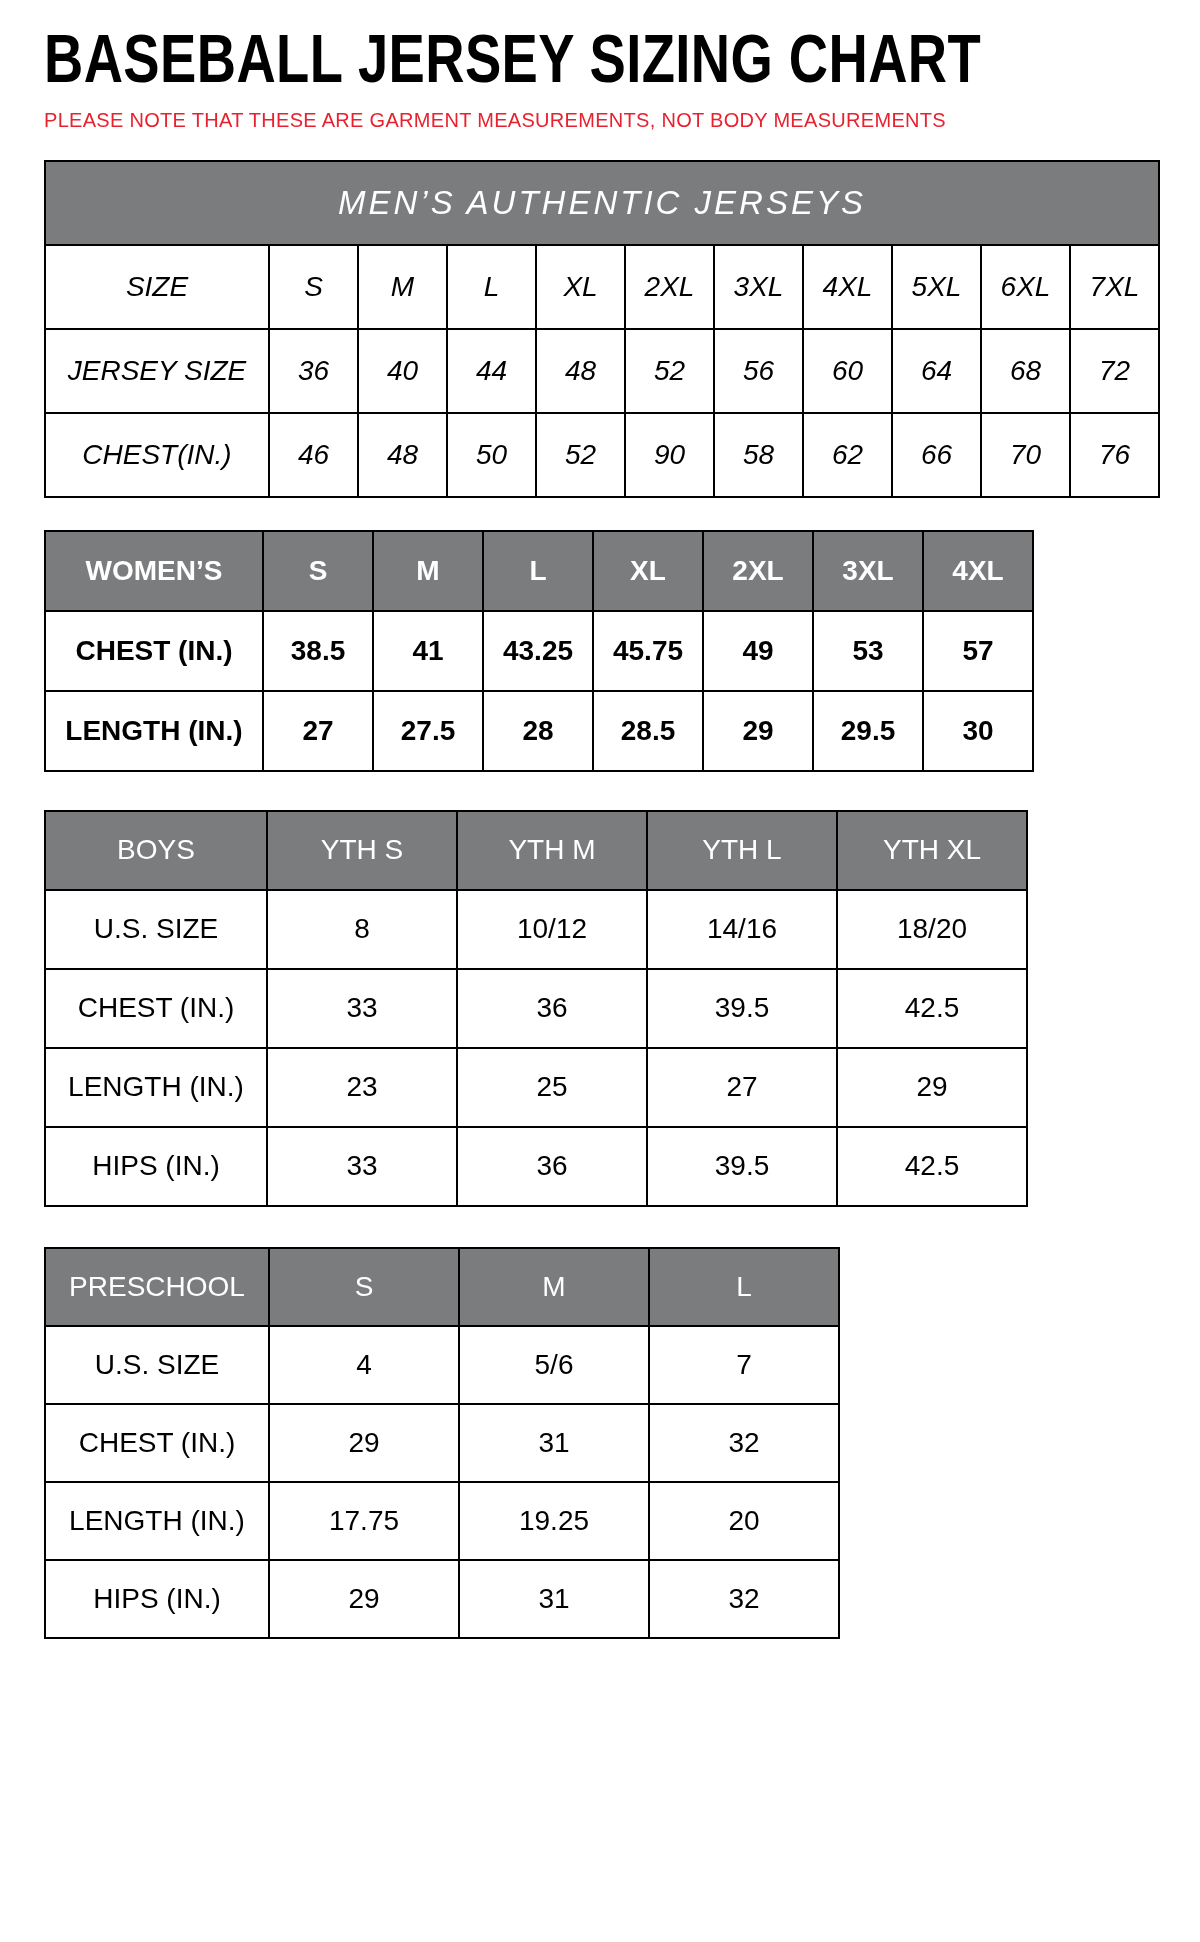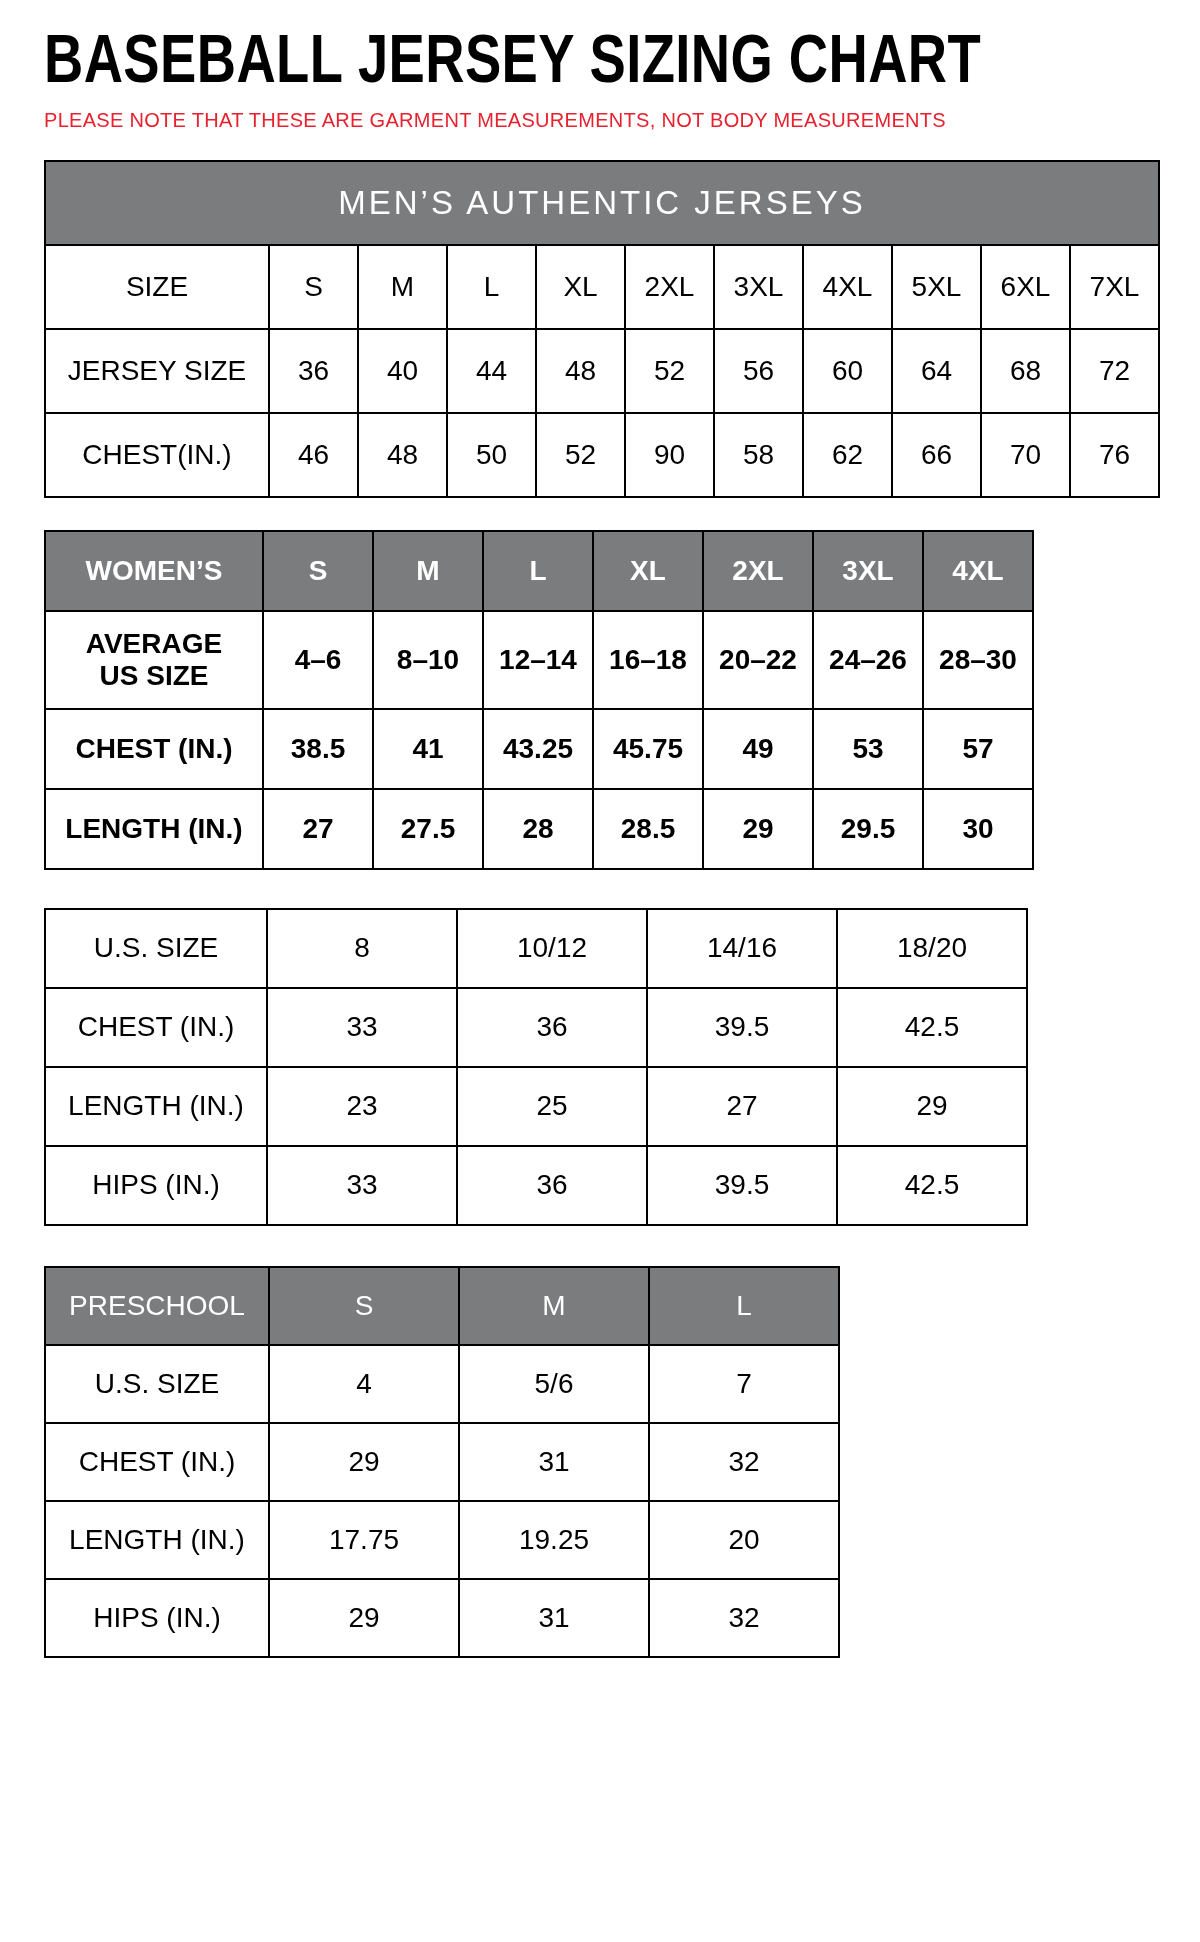--- a/index.html
+++ b/index.html
@@ -44,21 +44,21 @@
     vertical-align: middle;
     font-size: 28px;
     padding: 0;
     white-space: pre-line;
     overflow: hidden;
   }
   .ghead { background: #7b7c7e; color: #ffffff; }
 
   .mens-title-cell { font-size: 33px; letter-spacing: 3px; }
 
-  .tbl-mens      { margin-top: 26px; }
+  .tbl-mens      { margin-top: 26px; font-style: italic; }
   .tbl-womens    { margin-top: 32px; font-weight: bold; }
   .tbl-boys      { margin-top: 38px; }
   .tbl-preschool { margin-top: 40px; }
 
   .r82 td { height: 82px; }
   .r78 td { height: 78px; }
   .r96 td { height: 96px; }
   .r77 td { height: 77px; }
   .r76 td { height: 76px; }
 </style>
@@ -146,31 +146,20 @@
         <tr class="r78">
       <td class="ghead">WOMEN’S</td>
       <td class="ghead">S</td>
       <td class="ghead">M</td>
       <td class="ghead">L</td>
       <td class="ghead">XL</td>
       <td class="ghead">2XL</td>
       <td class="ghead">3XL</td>
       <td class="ghead">4XL</td>
     </tr>
-    <tr class="r96">
-      <td>AVERAGE
-US SIZE</td>
-      <td>4–6</td>
-      <td>8–10</td>
-      <td>12–14</td>
-      <td>16–18</td>
-      <td>20–22</td>
-      <td>24–26</td>
-      <td>28–30</td>
-    </tr>
     <tr class="r78">
       <td>CHEST (IN.)</td>
       <td>38.5</td>
       <td>41</td>
       <td>43.25</td>
       <td>45.75</td>
       <td>49</td>
       <td>53</td>
       <td>57</td>
     </tr>
@@ -189,20 +178,27 @@
 
   <table class="tbl-boys">
     <colgroup>
       <col style="width:222px">
       <col style="width:190px">
         <col style="width:190px">
         <col style="width:190px">
         <col style="width:190px">
     </colgroup>
     <tbody>
+        <tr class="r77">
+      <td class="ghead">BOYS</td>
+      <td class="ghead">YTH S</td>
+      <td class="ghead">YTH M</td>
+      <td class="ghead">YTH L</td>
+      <td class="ghead">YTH XL</td>
+    </tr>
     <tr class="r77">
       <td>U.S. SIZE</td>
       <td>8</td>
       <td>10/12</td>
       <td>14/16</td>
       <td>18/20</td>
     </tr>
     <tr class="r77">
       <td>CHEST (IN.)</td>
       <td>33</td>

